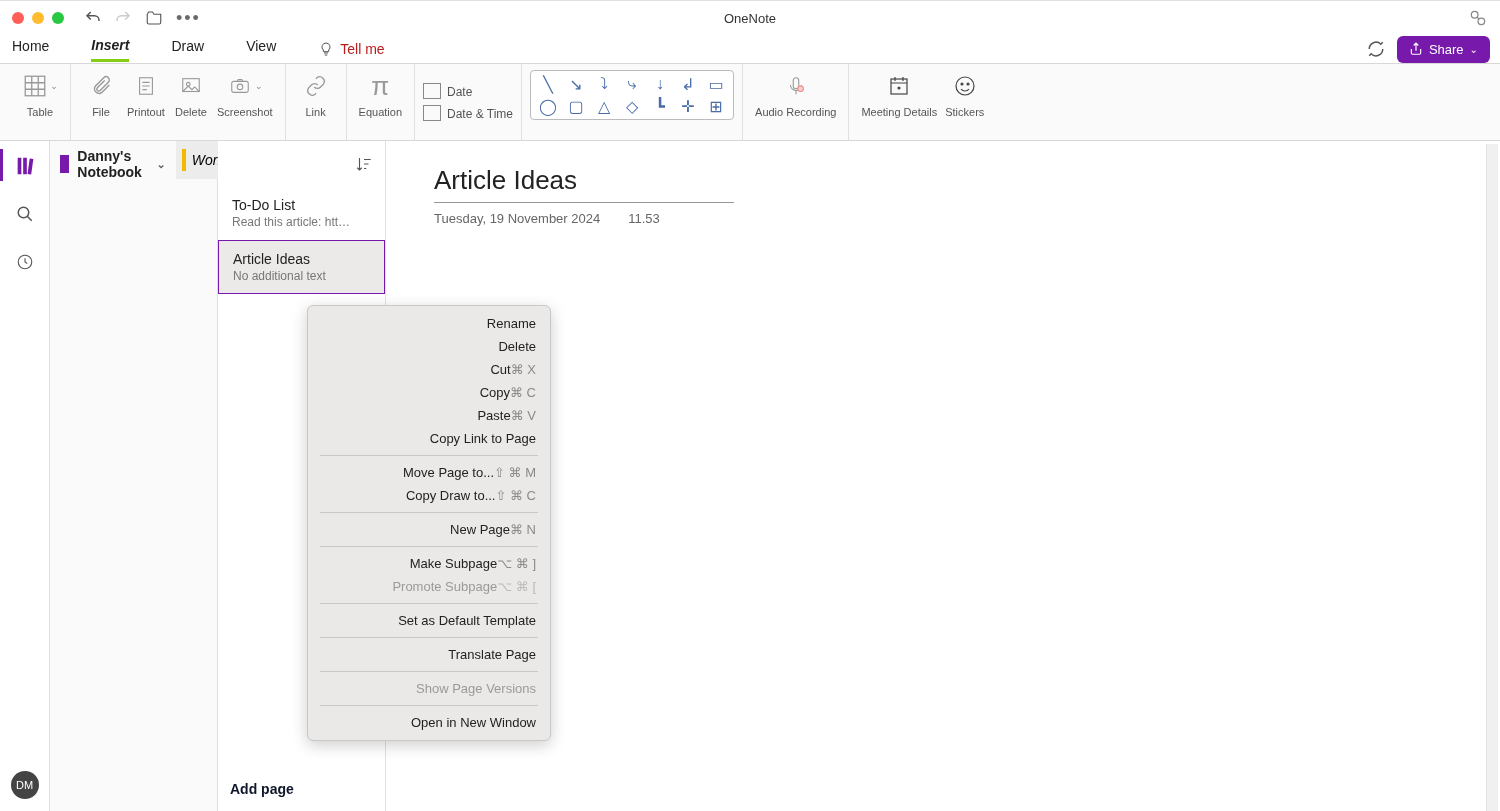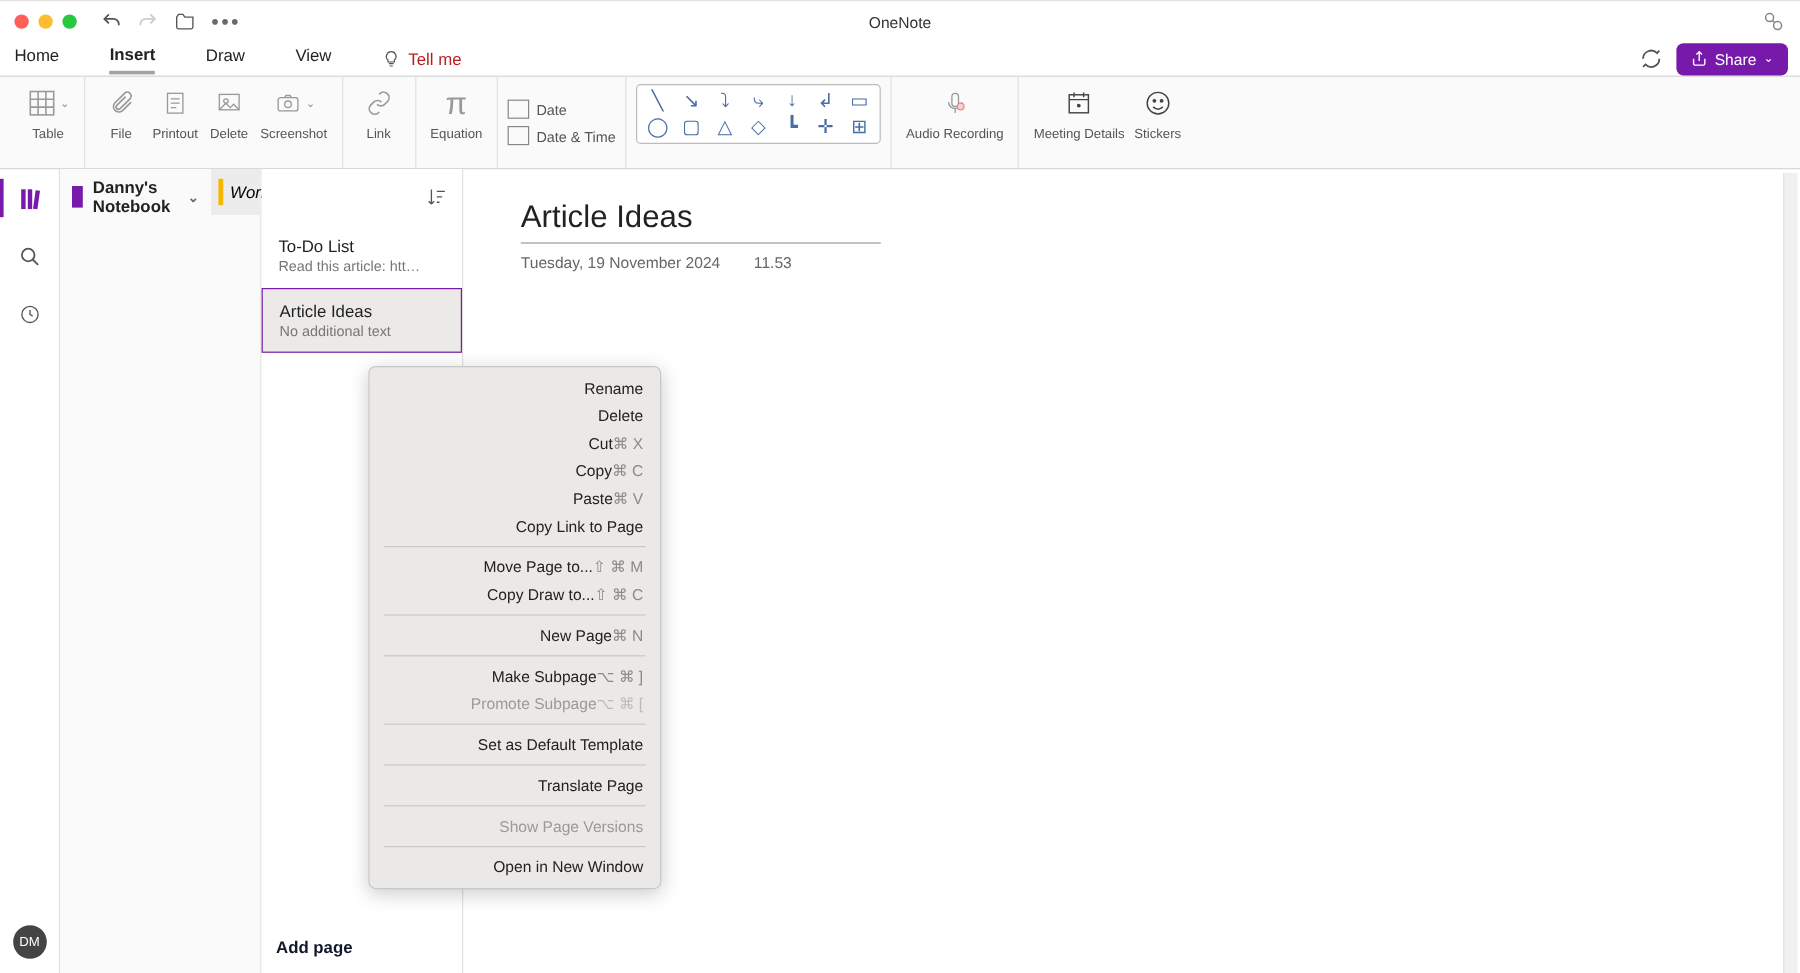--- a/index.html
+++ b/index.html
@@ -14,21 +14,21 @@
 .dot.green { background: #28c840; }
 .tb-icons { display: flex; gap: 12px; margin-left: 20px; align-items: center; color: #6a6a6a; }
 .tb-icons > span { font-size: 18px; }
 .tb-icons .dim { color: #c0c0c0; }
 .app-title { position: absolute; left: 50%; transform: translateX(-50%); font-size: 13px; color: #333; }
 .tb-right { margin-left: auto; color: #888; font-size: 16px; }
 
 
 .menubar { height: 28px; display: flex; align-items: center; padding: 0 12px; gap: 42px; position: relative; }
 .menubar .tab { font-size: 14px; color: #222; padding-bottom: 6px; }
-.menubar .tab.active { font-weight: 600; border-bottom: 3px solid #a3a3a3; }
+.menubar .tab.active { font-weight: 600; border-bottom: 3px solid #84cc16; font-style: italic; }
 .tellme { display: flex; align-items: center; gap: 6px; font-size: 14px; color: #b91c1c; }
 .menubar-right { position: absolute; right: 10px; display: flex; align-items: center; gap: 12px; }
 .sync-icon { color: #555; font-size: 16px; }
 .share-btn { background: #7719aa; color: #fff; padding: 6px 12px; border-radius: 6px; font-size: 13px; display: flex; align-items: center; gap: 6px; }
 
 
 .ribbon { height: 78px; border-top: 1px solid #d8d8d8; border-bottom: 1px solid #d8d8d8; background: #fafafa; display: flex; align-items: center; padding: 0 10px; gap: 0; }
 .rgroup { display: flex; align-items: flex-start; padding: 6px 8px; height: 100%; border-right: 1px solid #e0e0e0; }
 .rgroup:last-of-type { border-right: none; }
 .ritem { display: flex; flex-direction: column; align-items: center; gap: 4px; min-width: 44px; padding: 0 4px; }

